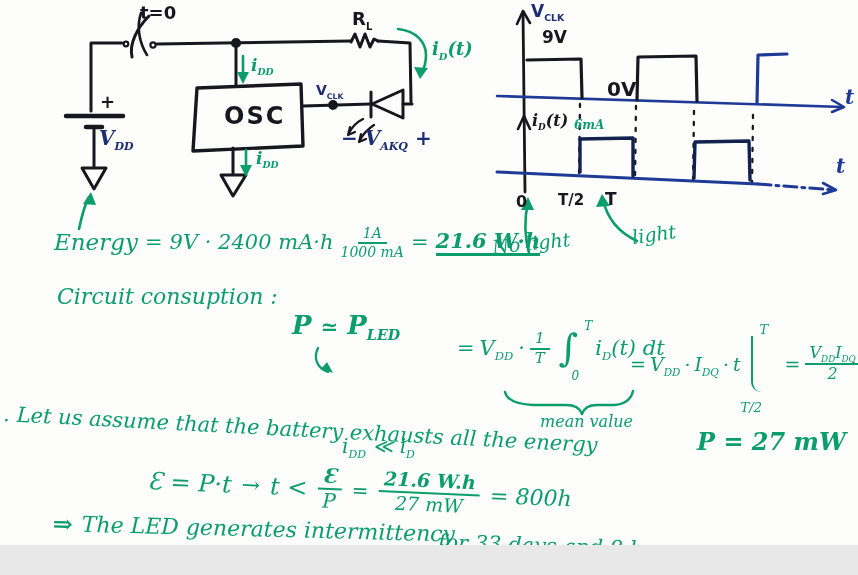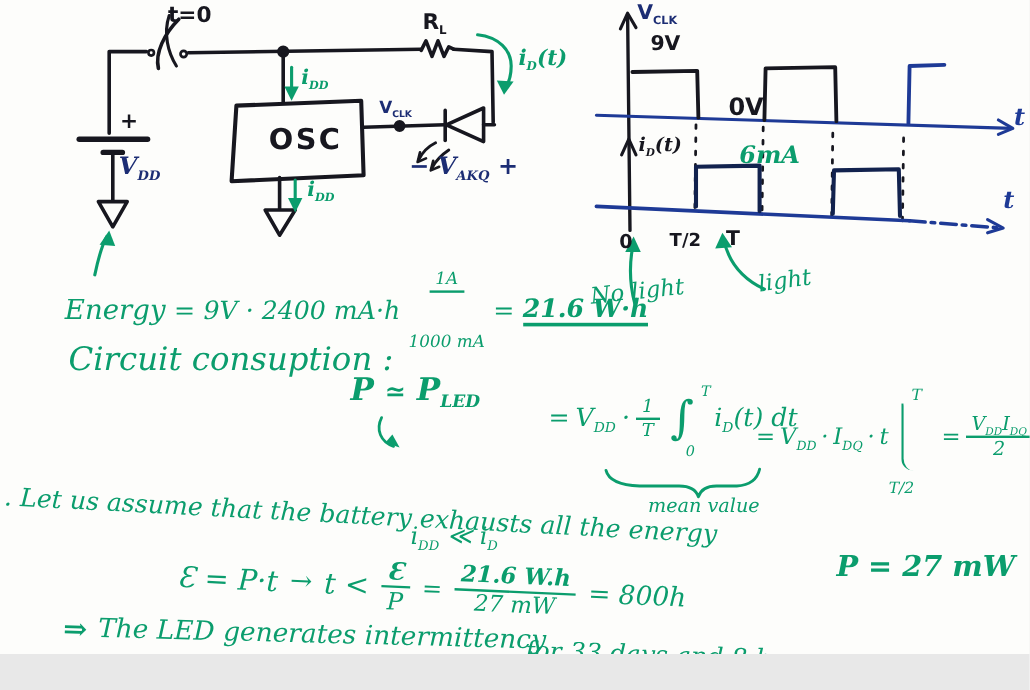--- a/index.html
+++ b/index.html
@@ -120,41 +120,41 @@
   <span class="lbl mk black" style="left:100px;top:93px;font-size:18px;">+</span>
   <span class="lbl hw navy bold" style="left:99px;top:128px;font-size:20px;"><span>V</span><sub>DD</sub></span>
   <span class="lbl hw navy bold" style="left:341px;top:128px;font-size:20px;"><span>−</span> <span>V</span><sub>AKQ</sub> <span>+</span></span>
   <span class="lbl hw green bold" style="left:432px;top:40px;font-size:18px;"><span>i</span><sub>D</sub><span>(t)</span></span>
 
   <span class="lbl mk navy" style="left:531px;top:3px;font-size:17px;"><span>V</span><sub>CLK</sub></span>
   <span class="lbl mk black" style="left:542px;top:29px;font-size:17px;">9V</span>
   <span class="lbl mk black" style="left:607px;top:79px;font-size:20px;">0V</span>
   <span class="lbl hw blue bold" style="left:845px;top:87px;font-size:20px;">t</span>
   <span class="lbl hw black bold" style="left:532px;top:113px;font-size:16px;"><span>i</span><sub>D</sub><span>(t)</span></span>
-  <span class="lbl hw green bold" style="left:574px;top:119px;font-size:20px;margin-left:42px;">6mA</span>
+  <span class="lbl hw green bold" style="left:574px;top:119px;font-size:12px;">6mA</span>
   <span class="lbl hw blue bold" style="left:836px;top:156px;font-size:20px;">t</span>
   <span class="lbl mk black" style="left:516px;top:194px;font-size:16px;">0</span>
   <span class="lbl mk black" style="left:558px;top:193px;font-size:15px;">T/2</span>
   <span class="lbl mk black" style="left:605px;top:191px;font-size:17px;">T</span>
   <span class="lbl hw green" style="left:492px;top:234px;font-size:19px;transform:rotate(-6deg);">No light</span>
   <span class="lbl hw green" style="left:632px;top:225px;font-size:19px;transform:rotate(-8deg);">light</span>
 
   <div class="lbl row hw green" style="left:54px;top:226px;font-size:21px;gap:7px;">
     <span style="font-size:23px;">Energy</span>
     <span>=</span>
     <span>9V · 2400 mA·h</span>
-    <span class="frac" style="font-size:14px;gap:33px;">
+    <span class="frac" style="font-size:14px;">
       <span class="num">1A</span>
       <span class="den">1000 mA</span>
     </span>
     <span>=</span>
     <span class="uline">21.6 W·h</span>
   </div>
 
-  <div class="lbl hw green" style="left:57px;top:286px;font-size:27px;">Circuit consuption :</div>
+  <div class="lbl hw green" style="left:57px;top:286px;font-size:22px;">Circuit consuption :</div>
 
   <div class="lbl hw green bold" style="left:292px;top:312px;font-size:26px;">
     <span>P</span>
     <span style="font-size:21px;">≃</span>
     <span>P</span><sub>LED</sub>
   </div>
   <div class="lbl hw green" style="left:342px;top:388px;font-size:20px;margin-top:48px;">
     <span>i</span><sub>DD</sub>
     <span>≪</span>
     <span>i</span><sub>D</sub>
@@ -188,21 +188,21 @@
     </span>
     <span>=</span>
     <span class="frac" style="font-size:16px;">
       <span class="num"><span>V</span><sub>DD</sub><span>I</span><sub>DQ</sub></span>
       <span class="den">2</span>
     </span>
   </div>
 
   <div class="lbl hw green" style="left:4px;top:404px;font-size:21px;transform:rotate(3deg);transform-origin:0 0;">. Let us assume that the battery exhausts all the energy</div>
 
-  <div class="lbl hw green bold" style="left:697px;top:430px;font-size:24px;margin-top:30px;">P = 27 mW</div>
+  <div class="lbl hw green bold" style="left:697px;top:430px;font-size:24px;">P = 27 mW</div>
 
   <div class="lbl row hw green" style="left:148px;top:458px;font-size:24px;gap:10px;transform:rotate(2.5deg);transform-origin:0 50%;">
     <span>Ɛ = P·t</span>
     <span style="font-size:22px;">→</span>
     <span>t &lt;</span>
     <span class="frac" style="font-size:20px;">
       <span class="num bold">Ɛ</span>
       <span class="den">P</span>
     </span>
     <span style="font-size:20px;">=</span>

